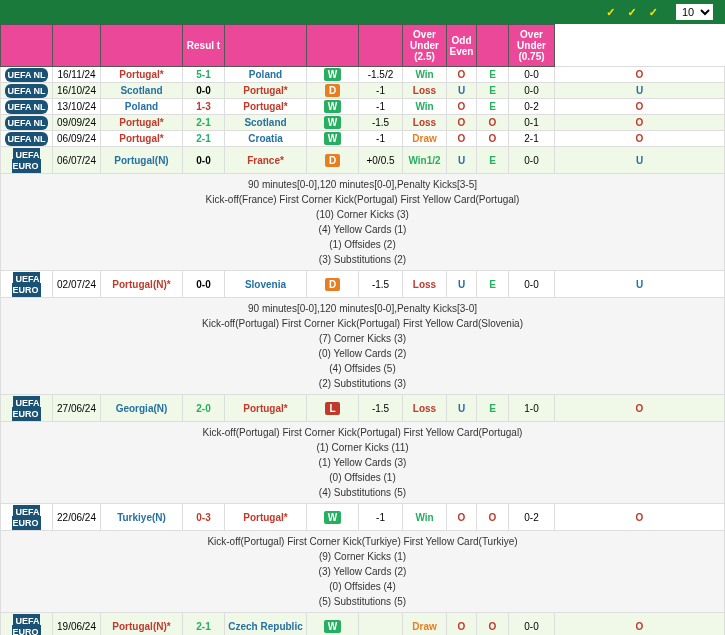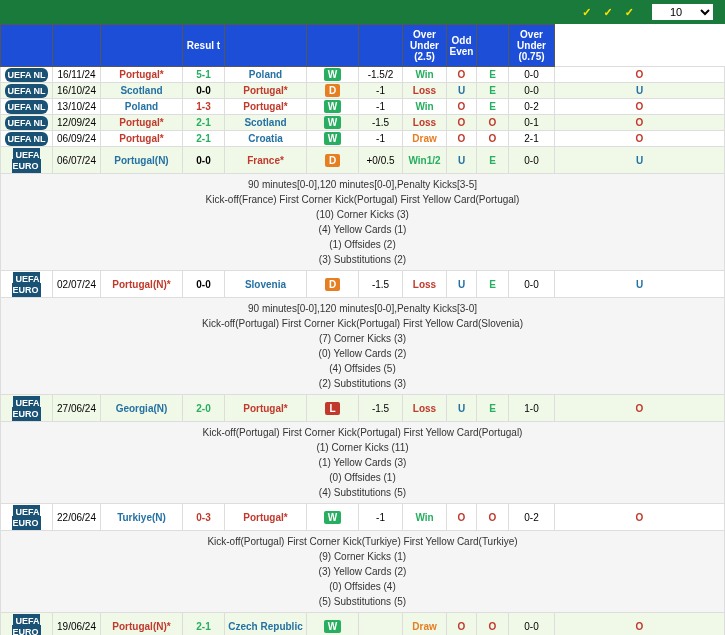--- a/index.html
+++ b/index.html
@@ -14,31 +14,31 @@
       padding: 4px 6px;
       font-size: 11px;
       gap: 6px;
     }
     .header-bar .check { color: #ffe000; font-weight: bold; }
     .header-bar select {
       background: #fff;
       color: #000;
       border: none;
       font-size: 11px;
-      padding: 1px 14px;
+      padding: 1px 2px;
     }
 
     table {
       width: 100%;
       border-collapse: collapse;
       table-layout: fixed;
     }
 
     thead tr th {
-      background: #1d4ed8;
+      background: #ec4899;
       color: #fff;
       text-align: center;
       padding: 4px 2px;
       font-size: 10px;
       vertical-align: middle;
       border: 1px solid #555;
     }
 
     tbody tr td {
       text-align: center;
@@ -161,21 +161,21 @@
       <td><span class="badge-w">W</span></td>
       <td>-1</td>
       <td class="odds-win">Win</td>
       <td class="circle-o">O</td>
       <td class="letter-e">E</td>
       <td>0-2</td>
       <td class="circle-o">O</td>
     </tr>
       <tr class="alt-row">
       <td><span class="label-uefa-nl">UEFA NL</span></td>
-      <td>12/09/24</td>
+      <td>09/09/24</td>
       <td class="team-red">Portugal*</td>
       <td class="result-green">2-1</td>
       <td class="team-blue">Scotland</td>
       <td><span class="badge-w">W</span></td>
       <td>-1.5</td>
       <td class="odds-loss">Loss</td>
       <td class="circle-o">O</td>
       <td class="letter-o2">O</td>
       <td>0-1</td>
       <td class="circle-o">O</td>

